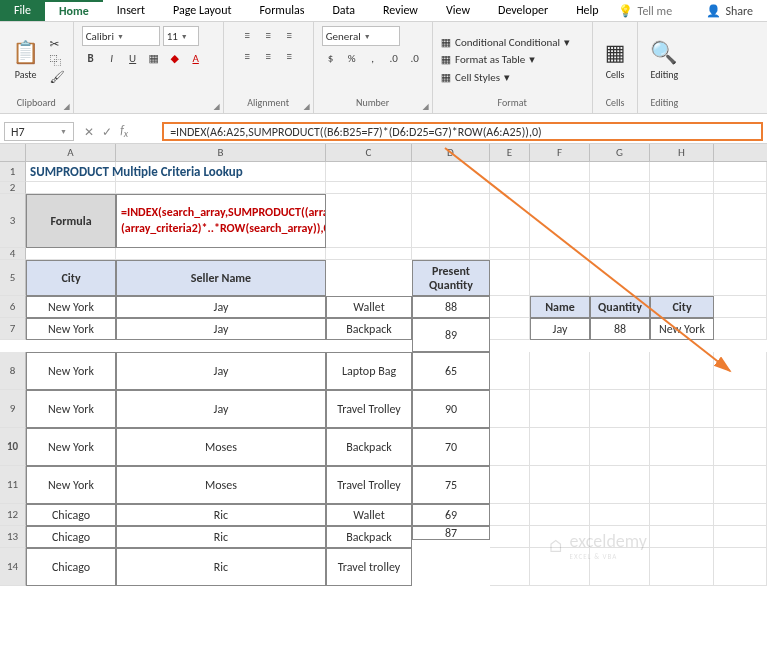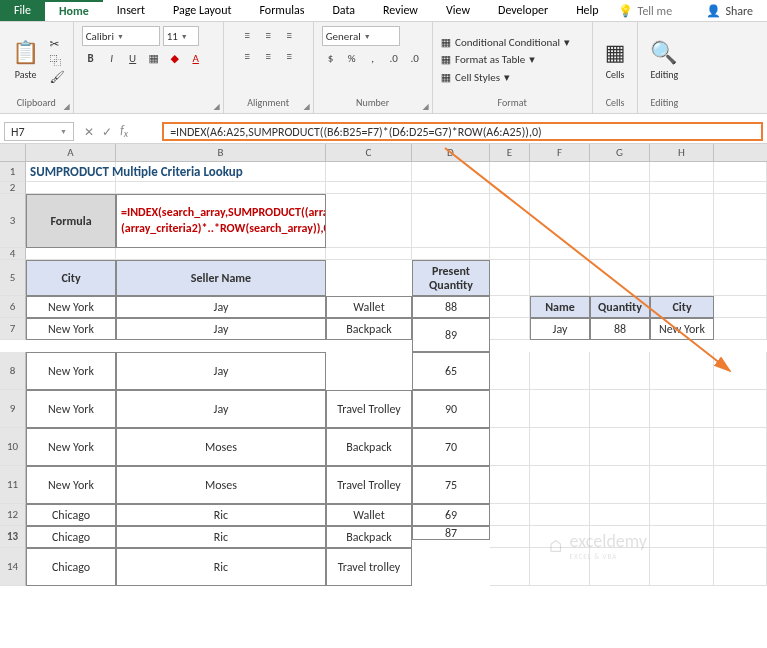--- a/index.html
+++ b/index.html
@@ -311,37 +311,38 @@
       <div class="cell tblcell" style="grid-area: 7 / 4; height: 22px; white-space: normal; line-height: 1.2;">Backpack</div>
       <div class="cell tblcell" style="grid-area: 7 / 5; height: 34px;">89</div>
       <div class="cell " style="grid-area: 7 / 6; height: 22px;"></div>
       <div class="cell tblcell" style="grid-area: 7 / 7; height: 22px;">Jay</div>
       <div class="cell tblcell" style="grid-area: 7 / 8; height: 22px;">88</div>
       <div class="cell tblcell" style="grid-area: 7 / 9; height: 22px;">New York</div>
       <div class="cell " style="grid-area: 7 / 10; height: 22px;"></div>
       <div class="rowhead" style="grid-area: 8 / 1; height: 38px; line-height: 38px;">8</div>
       <div class="cell tblcell" style="grid-area: 8 / 2; height: 38px;">New York</div>
       <div class="cell tblcell" style="grid-area: 8 / 3; height: 38px;">Jay</div>
+      <div class="cell tblcell" style="grid-area: 8 / 4; height: 38px; white-space: normal; line-height: 1.2;">Laptop Bag</div>
       <div class="cell tblcell" style="grid-area: 8 / 5; height: 38px;">65</div>
       <div class="cell " style="grid-area: 8 / 6; height: 38px;"></div>
       <div class="cell " style="grid-area: 8 / 7; height: 38px;"></div>
       <div class="cell " style="grid-area: 8 / 8; height: 38px;"></div>
       <div class="cell " style="grid-area: 8 / 9; height: 38px;"></div>
       <div class="cell " style="grid-area: 8 / 10; height: 38px;"></div>
       <div class="rowhead" style="grid-area: 9 / 1; height: 38px; line-height: 38px;">9</div>
       <div class="cell tblcell" style="grid-area: 9 / 2; height: 38px;">New York</div>
       <div class="cell tblcell" style="grid-area: 9 / 3; height: 38px;">Jay</div>
       <div class="cell tblcell" style="grid-area: 9 / 4; height: 38px; white-space: normal; line-height: 1.2;">Travel Trolley</div>
       <div class="cell tblcell" style="grid-area: 9 / 5; height: 38px;">90</div>
       <div class="cell " style="grid-area: 9 / 6; height: 38px;"></div>
       <div class="cell " style="grid-area: 9 / 7; height: 38px;"></div>
       <div class="cell " style="grid-area: 9 / 8; height: 38px;"></div>
       <div class="cell " style="grid-area: 9 / 9; height: 38px;"></div>
       <div class="cell " style="grid-area: 9 / 10; height: 38px;"></div>
-      <div class="rowhead" style="grid-area: 10 / 1; height: 38px; line-height: 38px;">10</div>
+      <div class="rowhead" style="grid-area: 10 / 1; height: 38px; line-height: 38px; font-weight: bold;">10</div>
       <div class="cell tblcell" style="grid-area: 10 / 2; height: 38px;">New York</div>
       <div class="cell tblcell" style="grid-area: 10 / 3; height: 38px;">Moses</div>
       <div class="cell tblcell" style="grid-area: 10 / 4; height: 38px; white-space: normal; line-height: 1.2;">Backpack</div>
       <div class="cell tblcell" style="grid-area: 10 / 5; height: 38px;">70</div>
       <div class="cell " style="grid-area: 10 / 6; height: 38px;"></div>
       <div class="cell " style="grid-area: 10 / 7; height: 38px;"></div>
       <div class="cell " style="grid-area: 10 / 8; height: 38px;"></div>
       <div class="cell " style="grid-area: 10 / 9; height: 38px;"></div>
       <div class="cell " style="grid-area: 10 / 10; height: 38px;"></div>
       <div class="rowhead" style="grid-area: 11 / 1; height: 38px; line-height: 38px;">11</div>
@@ -357,21 +358,21 @@
       <div class="rowhead" style="grid-area: 12 / 1; height: 22px; line-height: 22px;">12</div>
       <div class="cell tblcell" style="grid-area: 12 / 2; height: 22px;">Chicago</div>
       <div class="cell tblcell" style="grid-area: 12 / 3; height: 22px;">Ric</div>
       <div class="cell tblcell" style="grid-area: 12 / 4; height: 22px; white-space: normal; line-height: 1.2;">Wallet</div>
       <div class="cell tblcell" style="grid-area: 12 / 5; height: 22px;">69</div>
       <div class="cell " style="grid-area: 12 / 6; height: 22px;"></div>
       <div class="cell " style="grid-area: 12 / 7; height: 22px;"></div>
       <div class="cell " style="grid-area: 12 / 8; height: 22px;"></div>
       <div class="cell " style="grid-area: 12 / 9; height: 22px;"></div>
       <div class="cell " style="grid-area: 12 / 10; height: 22px;"></div>
-      <div class="rowhead" style="grid-area: 13 / 1; height: 22px; line-height: 22px; font-weight: bold;">13</div>
+      <div class="rowhead" style="grid-area: 13 / 1; height: 22px; line-height: 22px;">13</div>
       <div class="cell tblcell" style="grid-area: 13 / 2; height: 22px;">Chicago</div>
       <div class="cell tblcell" style="grid-area: 13 / 3; height: 22px;">Ric</div>
       <div class="cell tblcell" style="grid-area: 13 / 4; height: 22px; white-space: normal; line-height: 1.2;">Backpack</div>
       <div class="cell tblcell" style="grid-area: 13 / 5; height: 14px;">87</div>
       <div class="cell " style="grid-area: 13 / 6; height: 22px;"></div>
       <div class="cell " style="grid-area: 13 / 7; height: 22px;"></div>
       <div class="cell " style="grid-area: 13 / 8; height: 22px;"></div>
       <div class="cell " style="grid-area: 13 / 9; height: 22px;"></div>
       <div class="cell " style="grid-area: 13 / 10; height: 22px;"></div>
       <div class="rowhead" style="grid-area: 14 / 1; height: 38px; line-height: 38px;">14</div>

